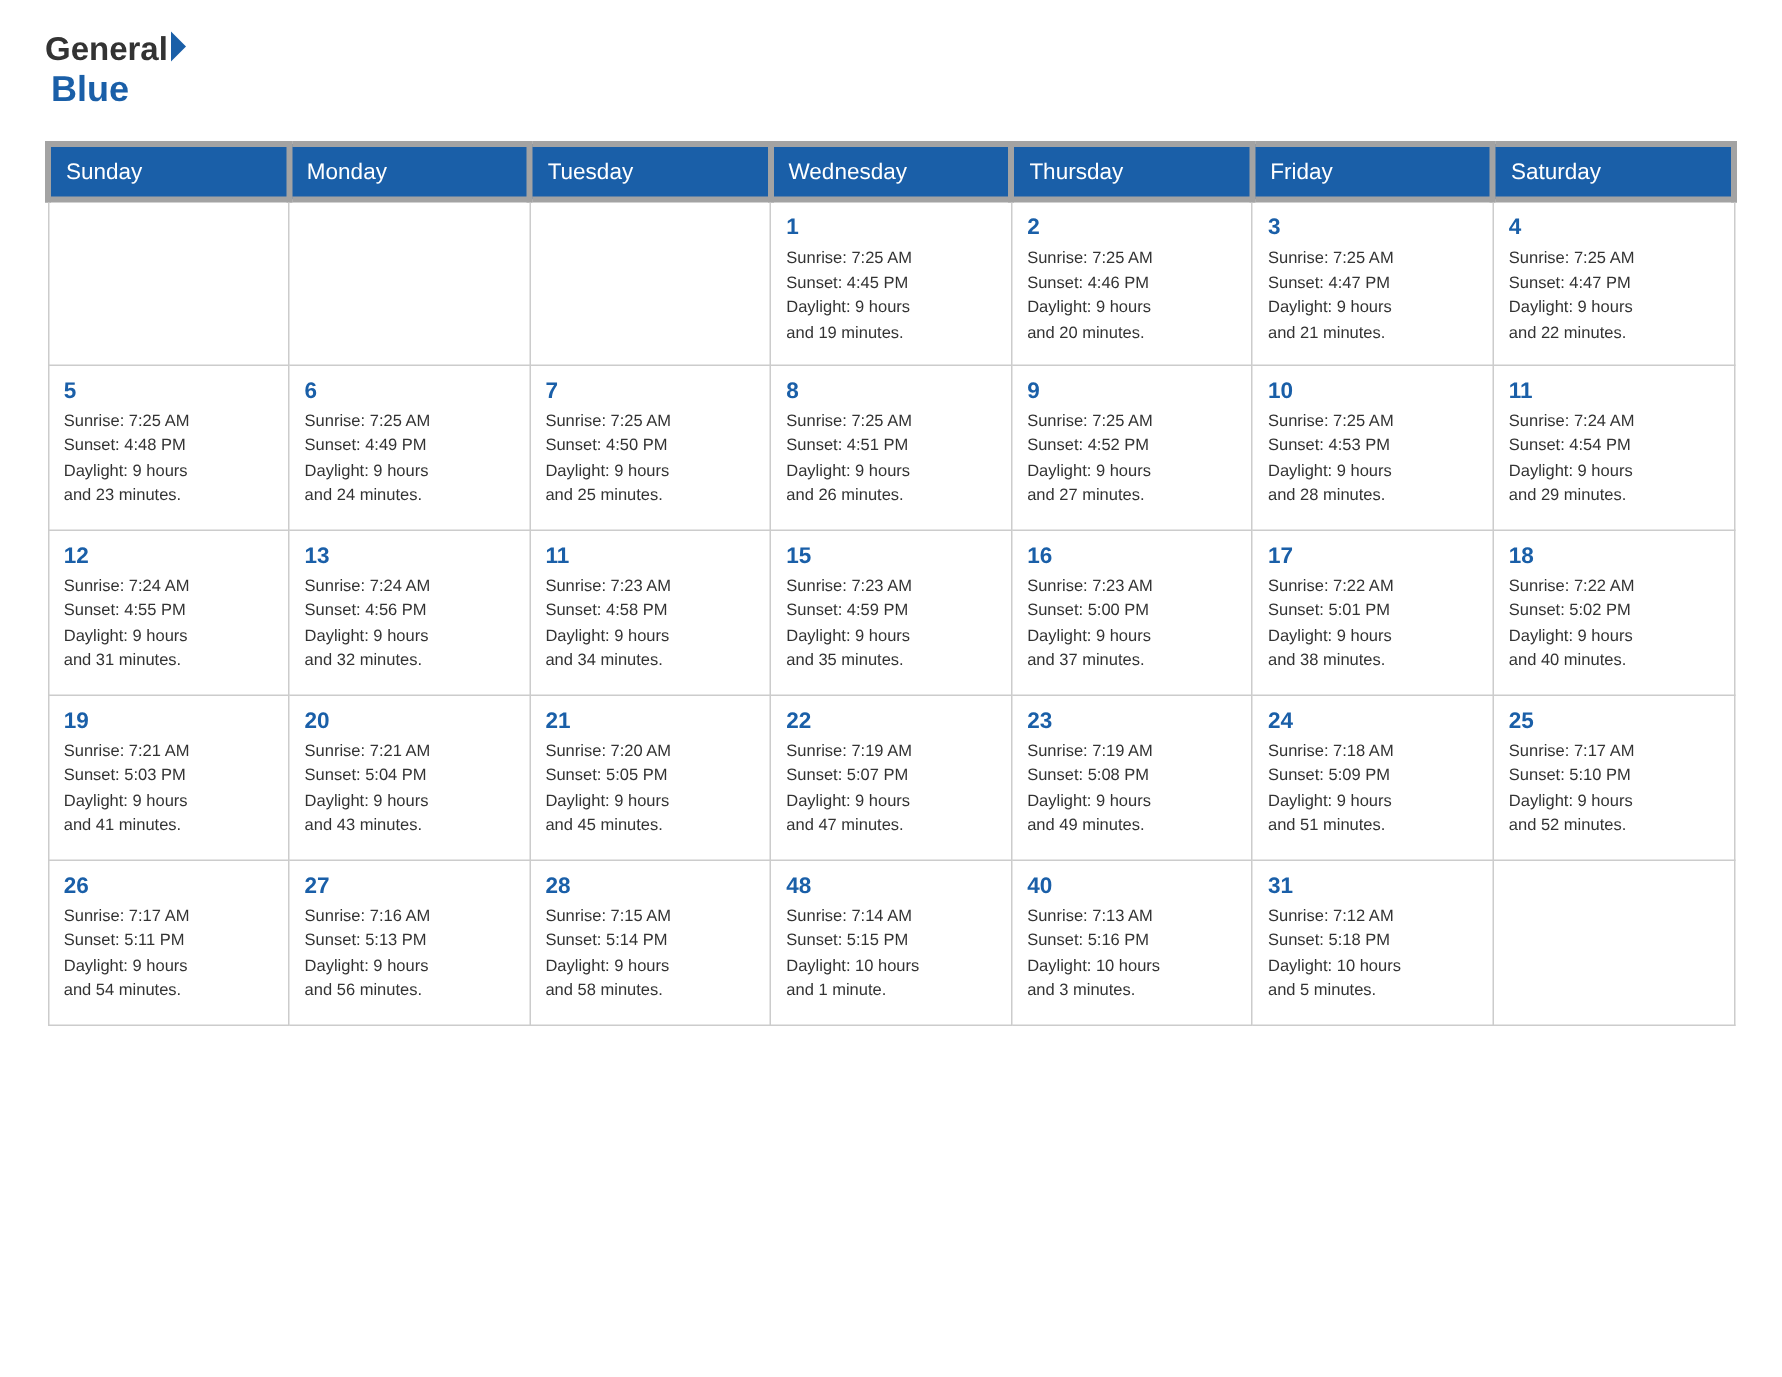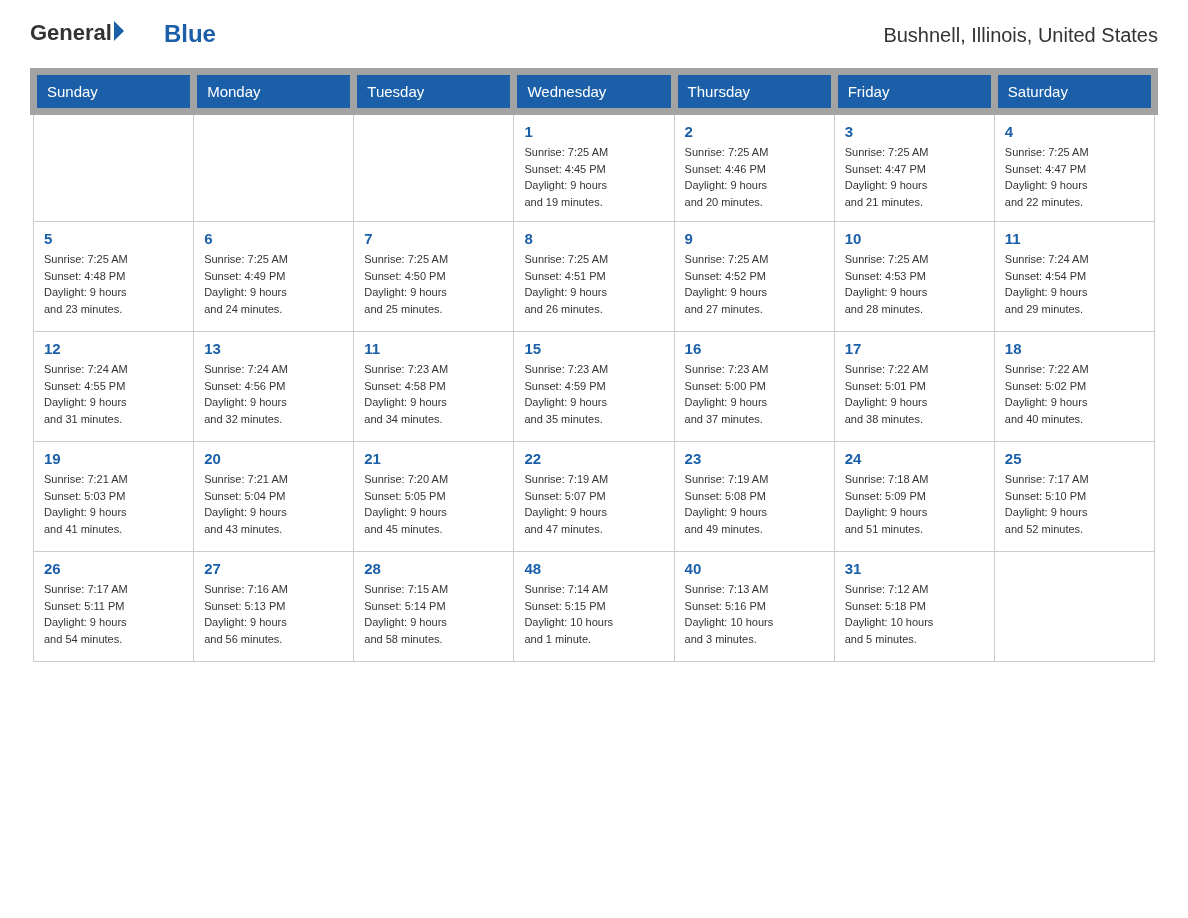--- a/index.html
+++ b/index.html
@@ -54,21 +54,21 @@
       border-collapse: collapse;
       table-layout: fixed;
     }
     thead tr th {
       background-color: #1a5fa8;
       color: #fff;
       padding: 8px 10px;
       font-size: 15px;
       font-weight: normal;
       text-align: left;
-      border: 7px solid #a3a3a3;
+      border: 4px solid #a3a3a3;
     }
     tbody tr td {
       vertical-align: top;
       padding: 8px 10px;
       border: 1px solid #ccc;
       font-size: 13px;
       color: #333;
       height: 110px;
     }
     .day-num {
@@ -84,22 +84,22 @@
       line-height: 1.5;
     }
     tbody tr:nth-child(odd) td {
       background: #fff;
     }
     .empty-cell {
       background: #fff;
     }
     .logo-wrapper {
       display: flex;
+      flex-direction: column;
       align-items: flex-start;
-      gap: 36px;
     }
     .logo-line1 {
       display: flex;
       align-items: center;
     }
     .logo-line2 {
       margin-left: 4px;
     }
   </style>
 </head>
@@ -109,21 +109,20 @@
   <div class="logo-wrapper">
     <div class="logo-line1">
       <span class="logo-text-general">General</span>
       <div class="logo-arrow"></div>
     </div>
     <div class="logo-line2">
       <span class="logo-text-blue">Blue</span>
     </div>
   </div>
   <div class="title-section">
-    <div class="subtitle">Bushnell, Illinois, United States</div>
   </div>
 </div>
 
 <table>
   <thead>
     <tr>
     <th>Sunday</th>
         <th>Monday</th>
         <th>Tuesday</th>
         <th>Wednesday</th>

